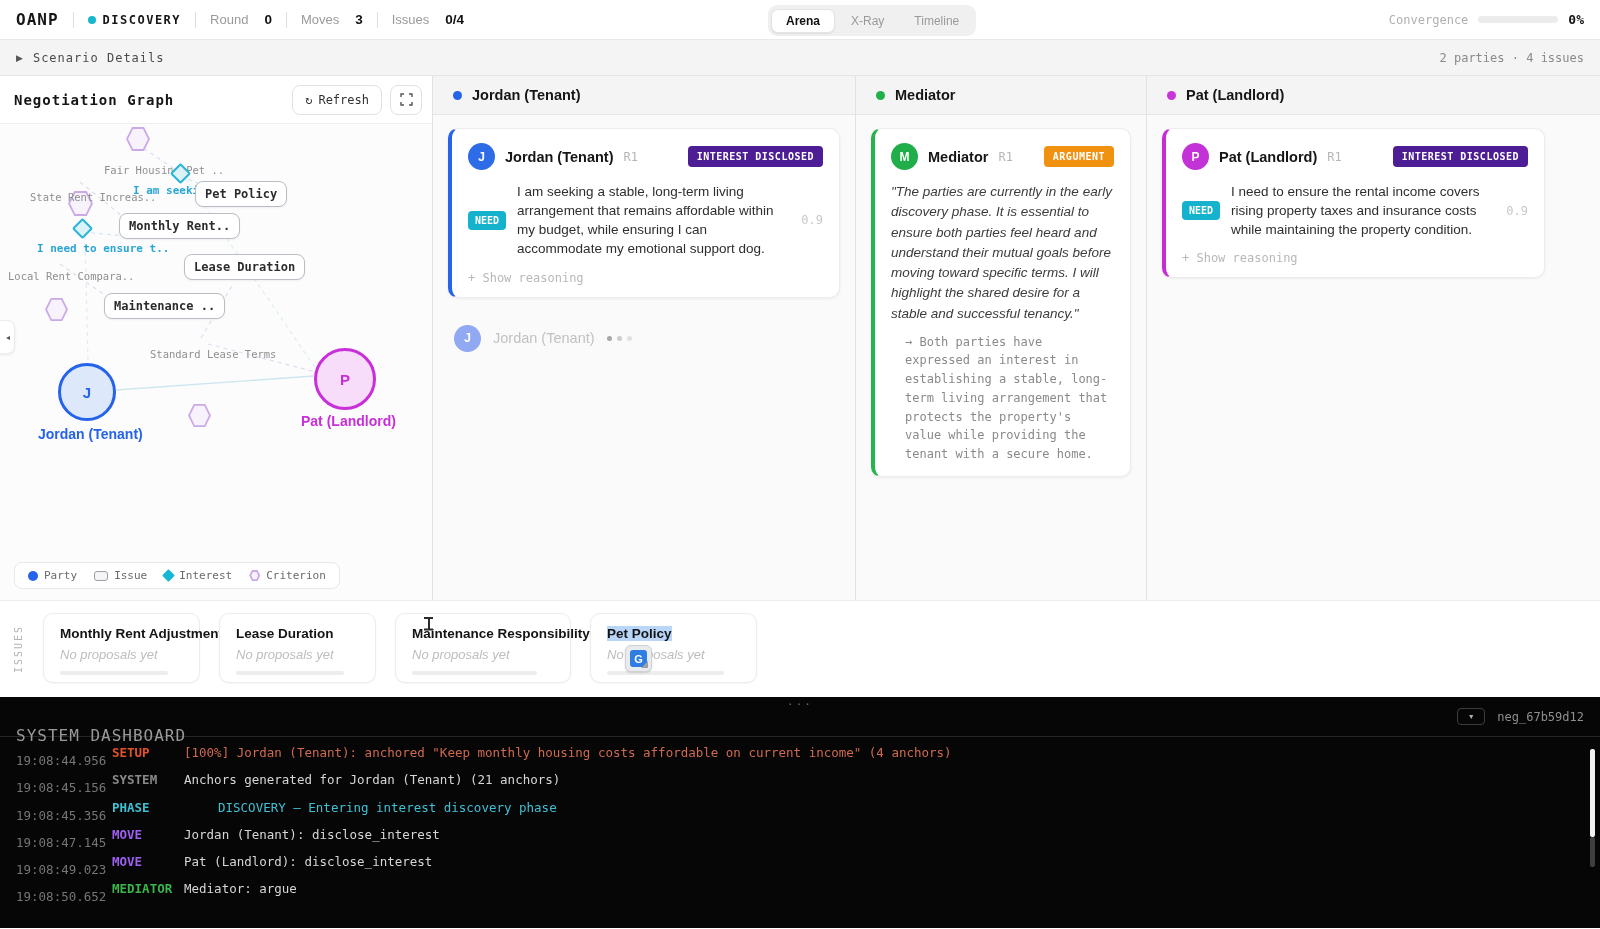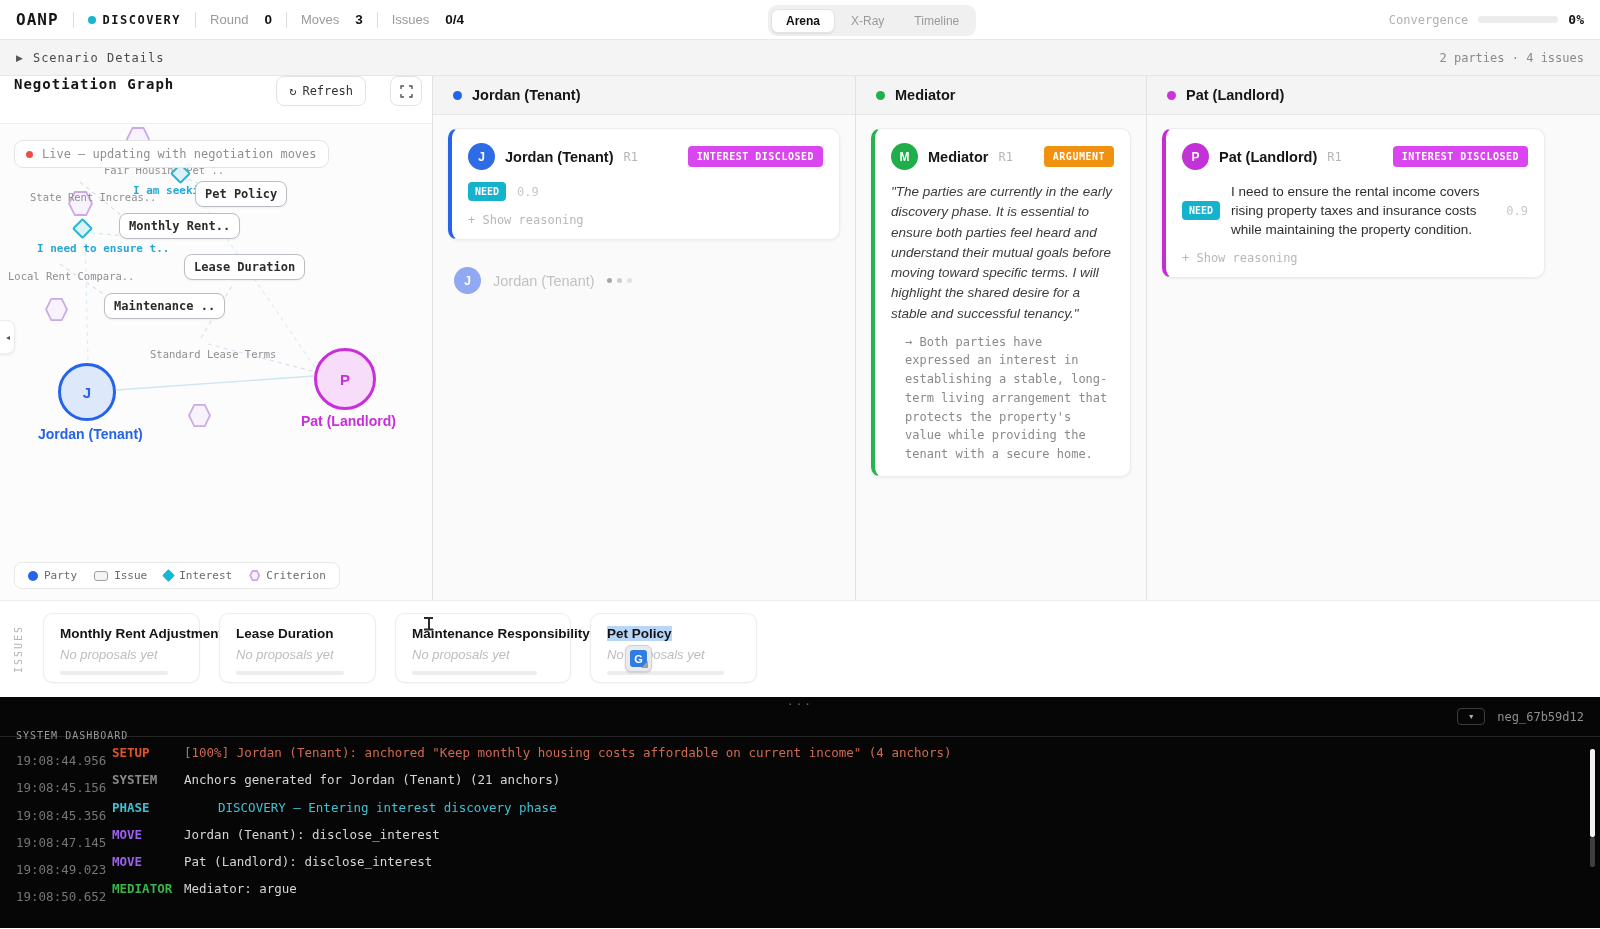--- a/index.html
+++ b/index.html
@@ -32,21 +32,21 @@
     align-items:center; padding:0 16px; }
   .scenario .caret { font-size:9px; color:#555; margin-right:10px; }
   .scenario .ttl { font-family:"DejaVu Sans Mono",monospace; font-size:12px; letter-spacing:1px; color:#4a4a4a; }
   .scenario .right { margin-left:auto; font-family:"DejaVu Sans Mono",monospace; font-size:12px; color:#8a8a8a; }
 
   
   .main { display:flex; height:524px; }
 
   
   .gpanel { width:433px; flex:none; border-right:1px solid #e2e2e2; background:#fff; display:flex; flex-direction:column; }
-  .gheader { height:47px; display:flex; align-items:flex-start; padding:0 10px 0 14px;gap:16px; }
+  .gheader { height:47px; display:flex; align-items:center; padding:0 10px 0 14px; }
   .gtitle { font-family:"DejaVu Sans Mono",monospace; font-weight:bold; font-size:14px; letter-spacing:1px; }
   .gbtn { margin-left:auto; height:30px; border:1px solid #e2e2e2; background:#fff; border-radius:8px;
     font-family:"DejaVu Sans Mono",monospace; font-size:12px; color:#333; display:flex; align-items:center;
     gap:6px; padding:0 12px; cursor:pointer; }
   .gbtn2 { margin-left:8px; width:32px; justify-content:center; padding:0; color:#555; }
   .gcanvas { position:relative; flex:1; background:#fcfcfd; border-top:1px solid #efefef; overflow:hidden; }
   .live { position:absolute; left:14px; top:16px; z-index:5; background:#fff; border:1px solid #e4e4e4;
     border-radius:9px; display:flex; align-items:center; gap:9px; padding:6px 11px;
     font-family:"DejaVu Sans Mono",monospace; font-size:12px; color:#8f8f8f; }
   .live .dot { background:#f04e3e; width:7px; height:7px; }
@@ -92,21 +92,21 @@
   .card.bl-mag { border-left:4px solid #c62bd8; }
   .card-hd { display:flex; align-items:center; gap:10px; }
   .avatar { width:27px; height:27px; border-radius:50%; color:#fff; font-weight:bold; font-size:12px;
     display:flex; align-items:center; justify-content:center; flex:none; }
   .av-blue { background:#2e6be6; } .av-green { background:#1fae4a; } .av-mag { background:#c332d6; }
   .av-fade { background:#91a8f2; }
   .card-hd .nm { font-weight:bold; font-size:14.5px; }
   .card-hd .rnd { font-family:"DejaVu Sans Mono",monospace; font-size:12px; color:#b6b6b6; }
   .badge { margin-left:auto; font-family:"DejaVu Sans Mono",monospace; font-weight:bold; font-size:10px;
     letter-spacing:.5px; color:#fff; border-radius:4px; padding:5px 9px; white-space:nowrap; }
-  .bg-cyan { background:#d946ef; } .bg-orange { background:#f09110; }
+  .bg-cyan { background:#4c1d95; } .bg-orange { background:#f09110; }
   .card-row { display:flex; align-items:center; gap:11px; margin-top:12px; }
   .tag { font-family:"DejaVu Sans Mono",monospace; font-weight:bold; font-size:10px; color:#fff;
     background:#15b2cd; border-radius:4px; padding:4px 7px; flex:none; }
   .ctext { flex:1; font-size:13.5px; line-height:1.42; color:#2e2e2e; }
   .score { font-family:"DejaVu Sans Mono",monospace; font-size:12px; color:#c8c8c8; flex:none; }
   .showr { margin-top:12px; font-family:"DejaVu Sans Mono",monospace; font-size:12px; color:#b8b8b8; cursor:pointer; }
   .typing { display:flex; align-items:center; gap:12px; margin:27px 0 0 6px; }
   .typing .nm { font-size:14.5px; color:#c2c2c2; }
   .tdots { display:flex; gap:5px; align-items:center; }
   .tdots i { width:5px; height:5px; border-radius:50%; background:#a8a8a8; }
@@ -137,21 +137,21 @@
   .ibeam:before { content:""; position:absolute; left:4px; top:2px; bottom:2px; width:1.6px; background:#2b2b2b; }
   .ibeam:after { content:""; position:absolute; left:0; right:0; top:2px; height:1.6px; background:#2b2b2b;
     box-shadow:0 11.5px 0 #2b2b2b; }
 
   
   .term { position:relative; height:231px; background:#060606; color:#d6d6d6; }
   .term-grip { position:absolute; top:1px; left:50%; transform:translateX(-50%); color:#6a6a6a;
     font-size:11px; letter-spacing:2px; cursor:row-resize; }
   .term-head { position:absolute; top:0; left:0; right:0; height:40px; border-bottom:1px solid #262626;
     display:flex; align-items:center; padding:0 16px; }
-  .term-title { font-family:"DejaVu Sans Mono",monospace; font-size:10px; letter-spacing:1px; color:#9a9a9a;margin-top:38px; }
+  .term-title { font-family:"DejaVu Sans Mono",monospace; font-size:16px; letter-spacing:1px; color:#9a9a9a;margin-top:38px; }
   .term-right { margin-left:auto; display:flex; align-items:center; gap:12px; }
   .dd-btn { width:28px; height:17px; border:1px solid #3c3c3c; border-radius:4px; display:flex;
     align-items:center; justify-content:center; font-size:7px; color:#b0b0b0; cursor:pointer; }
   .sess { font-family:"DejaVu Sans Mono",monospace; font-size:12px; color:#8f8f8f; }
   .loglines { position:absolute; top:46px; left:16px; right:30px; font-family:"DejaVu Sans Mono",monospace;
     font-size:12.5px; line-height:19.3px; }
   .ll { display:flex; white-space:nowrap; }
   .ll .t { width:96px; flex:none; color:#757575;margin-top:8px; }
   .ll .tag2 { width:72px; flex:none; font-weight:bold; }
   .ll-setup .tag2 { color:#e2532c; } .ll-setup .m { color:#cf6a50; }
@@ -236,24 +236,20 @@
         <line x1="201" y1="214" x2="232" y2="162" stroke="#e3daf0" stroke-width="1.2" stroke-dasharray="4 4"></line>
         <line x1="208" y1="220" x2="316" y2="248" stroke="#e3daf0" stroke-width="1.2" stroke-dasharray="4 4"></line>
         <line x1="116" y1="266" x2="314" y2="252" stroke="#cde6ef" stroke-width="1.3"></line>
       </svg>
 
       <div class="gnode hex" style="left:126px; top:2px; width:24px; height:26px;">
           <div class="in"></div>
         </div>
       <div class="gnode crit-lbl" style="left:104px; top:40px;">Fair Housing Pet ..</div>
 
-      <div class="live">
-        <span class="dot"></span>
-        <span>Live — updating with negotiation moves</span>
-      </div>
 
       <div class="gnode" style="left:173px; top:42px;">
           <div class="diamond"></div>
         </div>
       <div class="gnode int-lbl" style="left:133px; top:60px;">I am seeking a sta..</div>
       <div class="gnode ibox" style="left:195px; top:57px;">Pet Policy</div>
 
       <div class="gnode hex" style="left:68px; top:40px; width:25px; height:27px;">
           <div class="in"></div>
         </div>
@@ -321,20 +317,21 @@
     <div class="col-body">
       <div class="card bl-blue">
         <div class="card-hd">
           <span class="avatar av-blue">J</span>
           <span class="nm">Jordan (Tenant)</span>
           <span class="rnd mono">R1</span>
           <span class="badge bg-cyan">INTEREST DISCLOSED</span>
         </div>
         <div class="card-row">
           <span class="tag">NEED</span>
+          <span class="ctext">I am seeking a stable, long-term living arrangement that remains affordable within my budget, while ensuring I can accommodate my emotional support dog.</span>
           <span class="score">0.9</span>
         </div>
         <div class="showr">+ Show reasoning</div>
       </div>
       <div class="typing">
         <span class="avatar av-fade">J</span>
         <span class="nm">Jordan (Tenant)</span>
         <span class="tdots">
             <i></i>
             <i></i>

